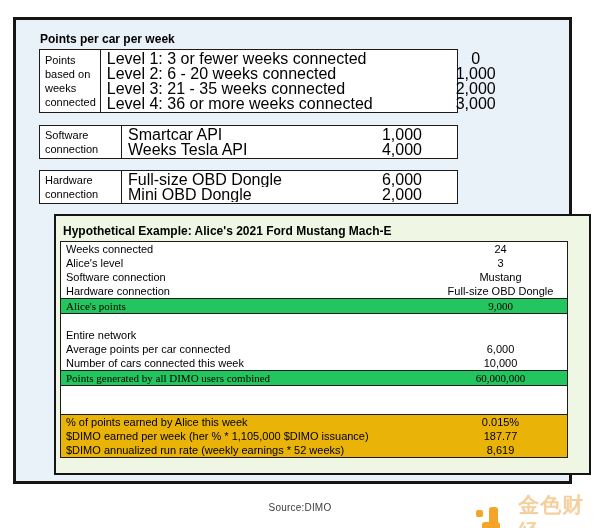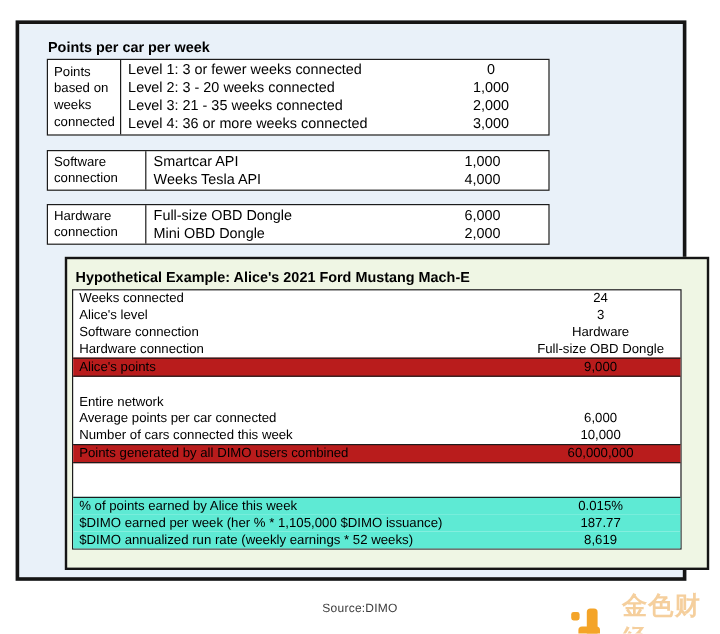--- a/index.html
+++ b/index.html
@@ -18,41 +18,41 @@
   
   .tbl{
     width:419px;background:#fff;border:1.5px solid #1c1c1c;
     display:flex;box-sizing:border-box;
   }
   .tbl .rowhead{
     width:72px;border-right:1.5px solid #1c1c1c;padding:1px 4px 1px 5px;
     font-size:11px;line-height:14px;display:flex;flex-direction:column;justify-content:center;
   }
   .tbl .rows{flex:1;display:flex;flex-direction:column;justify-content:center;padding:1px 0;}
-  .tbl .r{display:flex;height:15px;line-height:15px;font-size:12px;gap:48px;}
+  .tbl .r{display:flex;height:15px;line-height:15px;font-size:16px;gap:48px;}
   .tbl .r .lbl{flex:1;padding-left:6px;white-space:nowrap;overflow:hidden;}
   .tbl .r .val{width:110px;text-align:center;}
   .gap12{height:12px;}
   .gap11{height:11px;}
   
   .green-box{
     margin:10px 0 0 15px;width:529px;box-sizing:content-box;
     border:2px solid #151515;background:#eff6e4;
     padding:8px 0 15px 4px;
   }
   .green-box .sec-title{margin-left:3px;}
   .ex-tbl{
     width:508px;background:#fff;border:1.5px solid #1c1c1c;box-sizing:border-box;
   }
   .ex-r{display:flex;height:14px;line-height:14px;font-size:11px;}
   .ex-r .lbl{flex:1;padding-left:5px;white-space:nowrap;overflow:hidden;}
   .ex-r .val{width:133px;text-align:center;}
-  .ex-r.hl{background:#b91c1c;border-top:1.5px solid #1c1c1c;border-bottom:1.5px solid #1c1c1c;}
+  .ex-r.hl{background:#22c55e;border-top:1.5px solid #1c1c1c;border-bottom:1.5px solid #1c1c1c;font-family:Liberation Serif, serif;}
   .ex-r.boldrow .lbl{font-weight:normal;}
-  .ex-r.tint{background:#5eead4;}
+  .ex-r.tint{background:#eab308;}
   .ex-r.tint-first{border-top:1.5px solid #1c1c1c;}
   
   .source{
     position:absolute;top:502px;left:0;width:600px;text-align:center;
     font-size:10px;color:#3c3c3c;letter-spacing:0.2px;
   }
   .watermark{
     position:absolute;left:476px;top:492px;display:flex;align-items:center;gap:20px;
   }
   .wm-logo{width:24px;height:27px;position:relative;}
@@ -79,21 +79,21 @@
     <div class="sec-title">Points per car per week</div>
 
     <div class="tbl">
       <div class="rowhead">Points based on weeks connected</div>
       <div class="rows">
         <div class="r">
           <div class="lbl">Level 1: 3 or fewer weeks connected</div>
           <div class="val">0</div>
         </div>
         <div class="r">
-          <div class="lbl">Level 2: 3 - 20 weeks connected</div>
+          <div class="lbl">Level 2: 6 - 20 weeks connected</div>
           <div class="val">1,000</div>
         </div>
         <div class="r">
           <div class="lbl">Level 3: 21 - 35 weeks connected</div>
           <div class="val">2,000</div>
         </div>
         <div class="r">
           <div class="lbl">Level 4: 36 or more weeks connected</div>
           <div class="val">3,000</div>
         </div>
@@ -139,21 +139,21 @@
         <div class="ex-r">
           <div class="lbl">Weeks connected</div>
           <div class="val">24</div>
         </div>
         <div class="ex-r">
           <div class="lbl">Alice's level</div>
           <div class="val">3</div>
         </div>
         <div class="ex-r">
           <div class="lbl">Software connection</div>
-          <div class="val">Hardware</div>
+          <div class="val">Mustang</div>
         </div>
         <div class="ex-r">
           <div class="lbl">Hardware connection</div>
           <div class="val">Full-size OBD Dongle</div>
         </div>
         <div class="ex-r hl">
           <div class="lbl">Alice's points</div>
           <div class="val">9,000</div>
         </div>
         <div class="ex-r">

